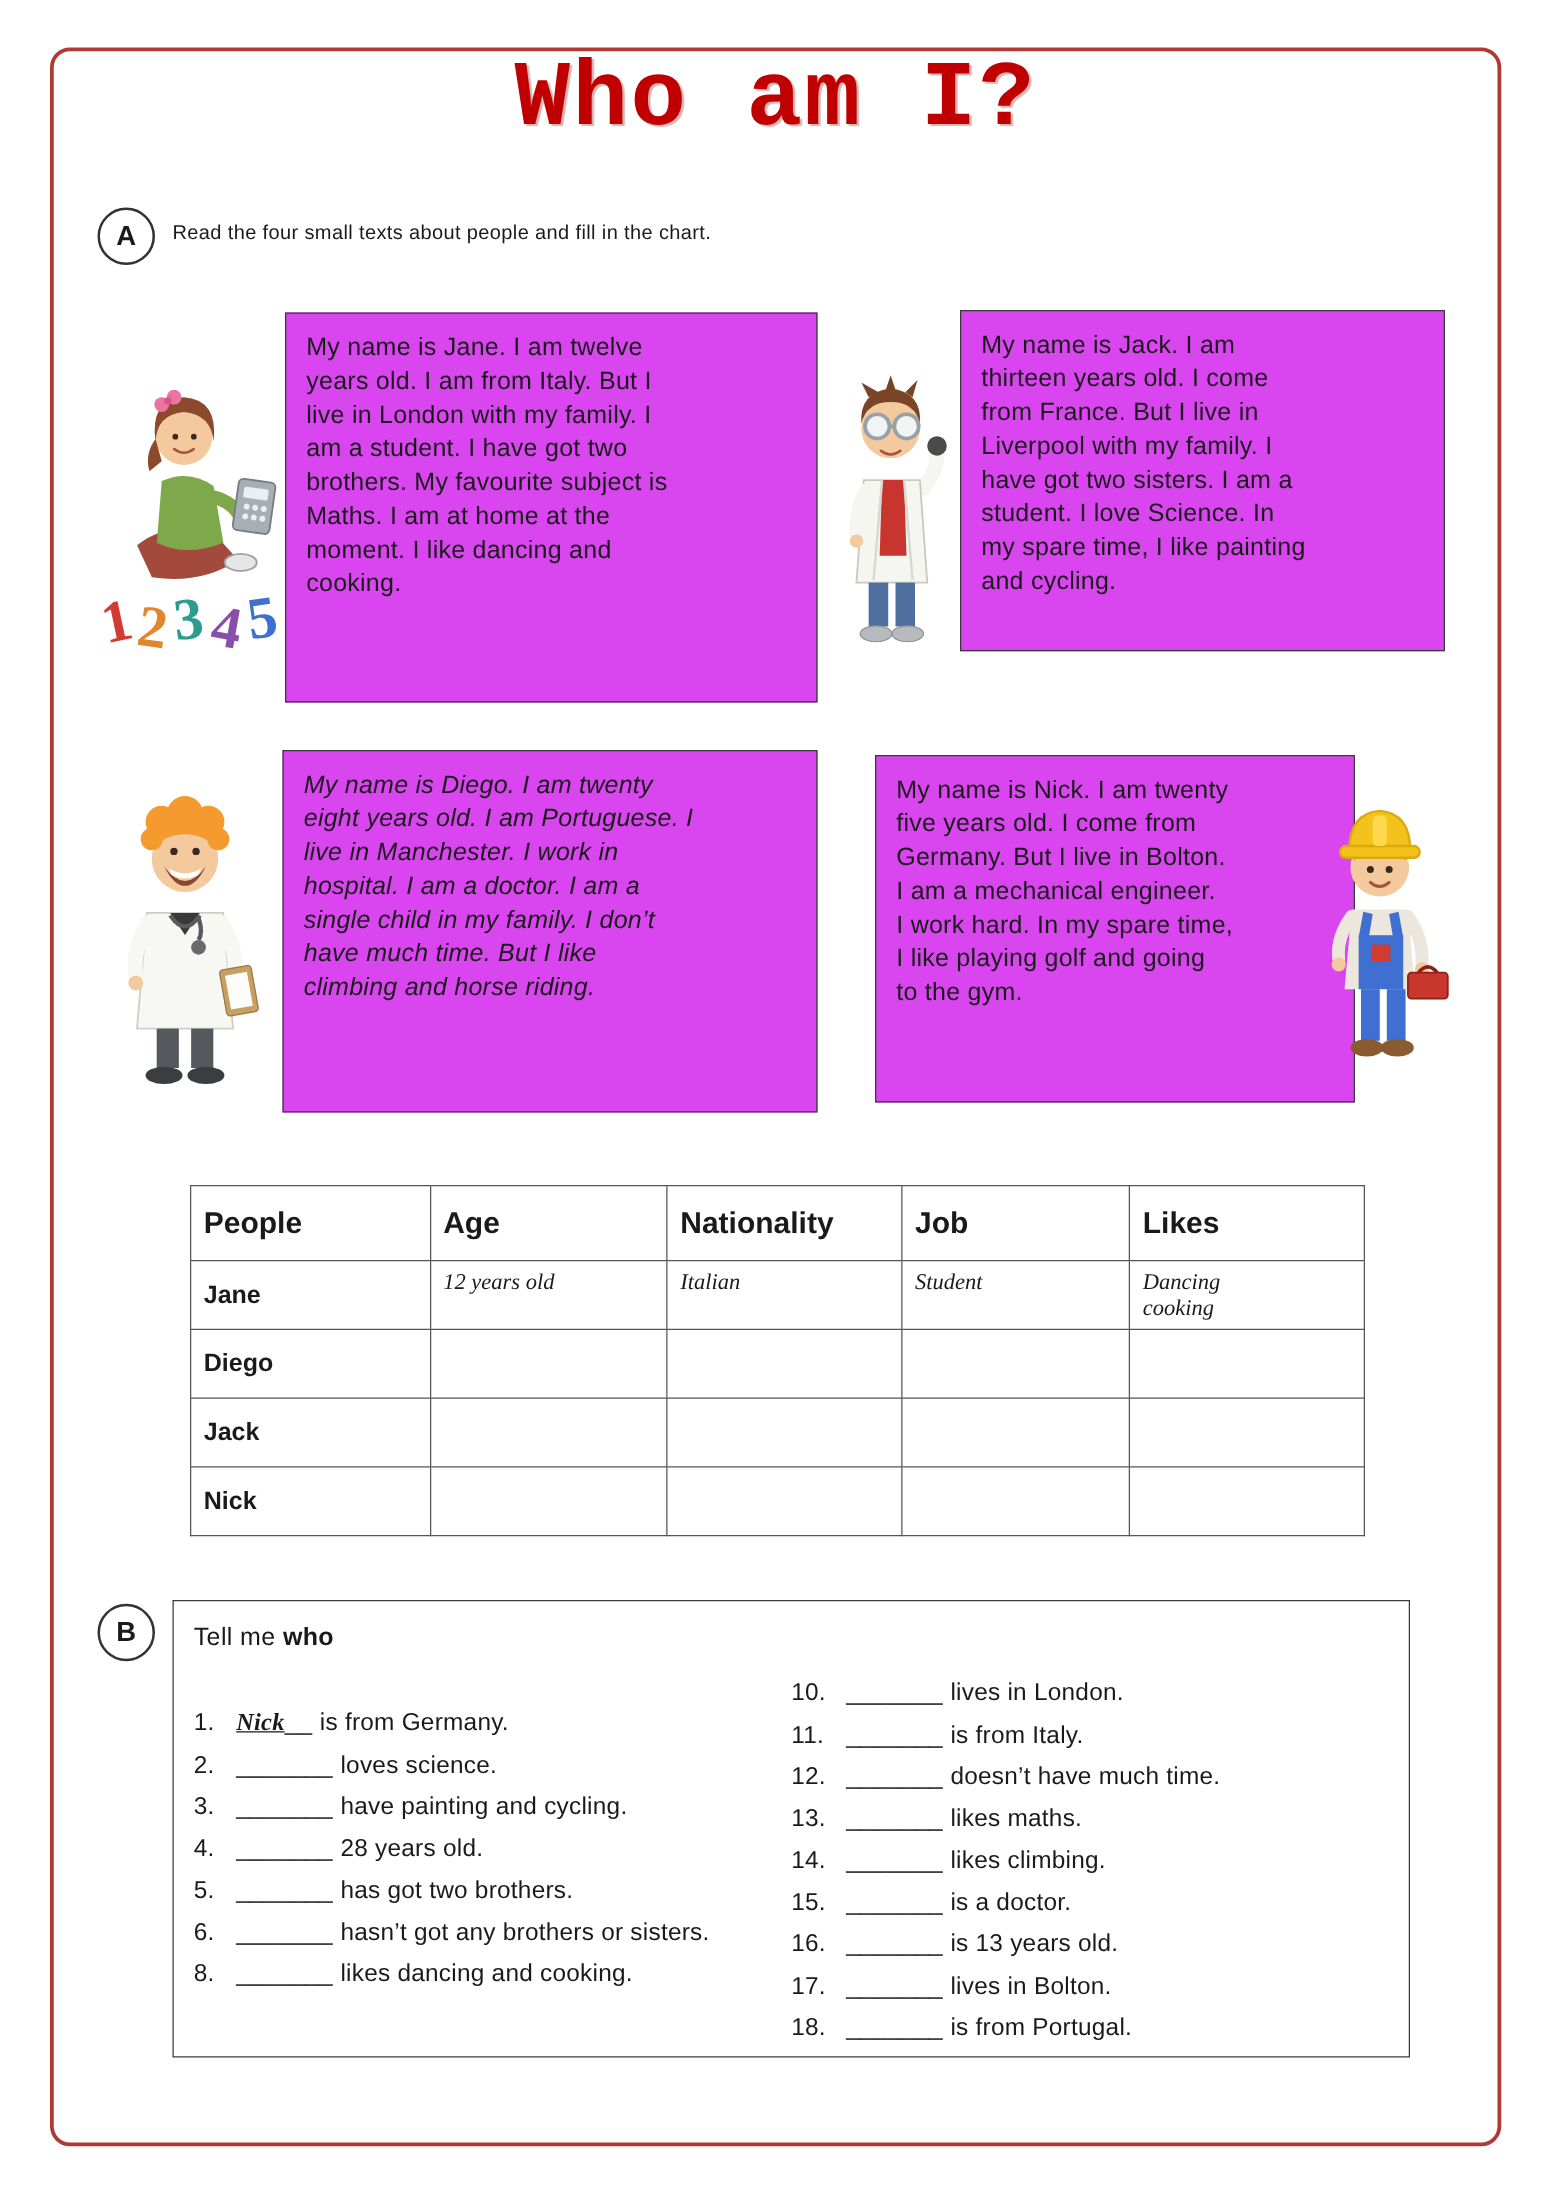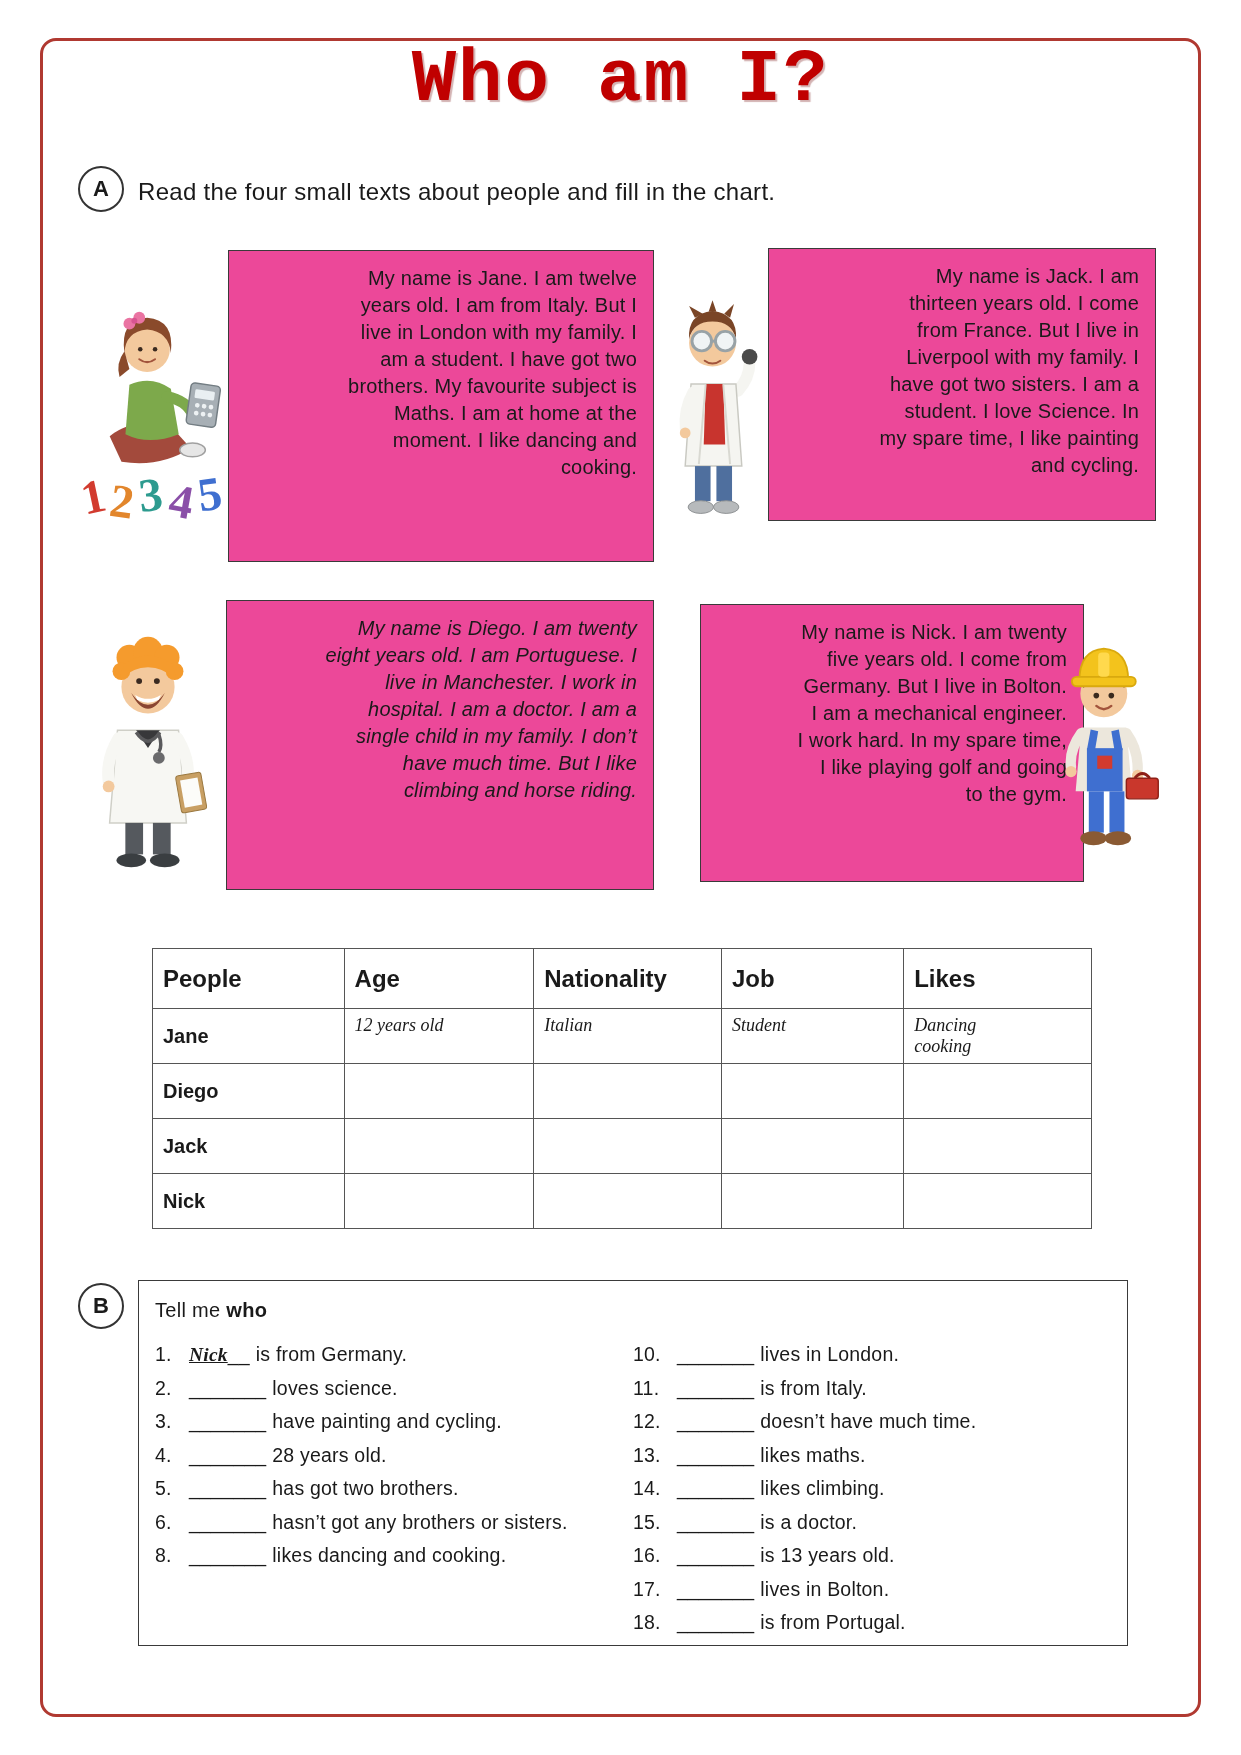--- a/index.html
+++ b/index.html
@@ -13,23 +13,23 @@
            font-family:Liberation Mono, monospace; font-weight:bold; font-size:74px; line-height:1.05;
            color:var(--title-red,#c00000); letter-spacing:2px;
            text-shadow:2px 2px 1px rgba(110,0,0,0.30); }
 
   .badge { position:absolute; width:46px; height:46px; border-radius:50%;
            border:2.5px solid #333; display:flex; align-items:center; justify-content:center;
            font-weight:bold; font-size:22px; background:#fff; }
   .badge-a { left:78px; top:166px; }
   .badge-b { left:78px; top:1283px; }
 
-  .instruction-a { position:absolute; left:138px; top:178px; font-size:24px; letter-spacing:.3px; }
-
-  .card { position:absolute; border:1.5px solid #3a3a3a; background:#ec4899; padding:14px 16px;text-align:right; }
+  .instruction-a { position:absolute; left:138px; top:178px; font-size:16px; letter-spacing:.3px; }
+
+  .card { position:absolute; border:1.5px solid #3a3a3a; background:#d946ef; padding:14px 16px; }
   .card-text { font-size:20px; line-height:27px; letter-spacing:.2px; white-space:pre-line; }
   .card-jane  { left:228px; top:250px; width:426px; height:312px; }
   .card-jack  { left:768px; top:248px; width:388px; height:273px; }
   .card-diego { left:226px; top:600px; width:428px; height:290px;font-style:italic; }
   .card-nick  { left:700px; top:604px; width:384px; height:278px; }
 
   .illus { position:absolute; }
   .illus-jane  { left:80px;  top:298px; width:158px; height:222px; }
   .illus-jack  { left:652px; top:286px; width:122px; height:244px; }
   .illus-diego { left:74px;  top:624px; width:148px; height:256px; }
@@ -44,21 +44,21 @@
   .chart td.row-label { font-size:20px; font-weight:bold; vertical-align:middle; }
   .chart td.answer { font-family:"Liberation Serif", serif; font-style:italic;
                      font-size:18px; vertical-align:top; white-space:pre-line; }
 
   .section-b-box { position:absolute; left:138px; top:1280px; width:990px; height:366px;
                    border:1.5px solid #3a3a3a; padding:18px 18px 0 16px; }
   .tell-me { font-size:20px; letter-spacing:.3px; }
   .tell-me b { font-weight:bold; }
   .b-cols { display:flex; margin-top:16px; }
   .b-col { font-size:19.5px; line-height:33.5px; letter-spacing:.2px; }
-  .b-col-left { width:478px; }
+  .b-col-left { width:478px;margin-top:24px; }
   .b-col-right { flex:1; }
   .b-num { display:inline-block; min-width:34px; }
   .b-col-right .b-num { min-width:44px; }
   .b-answer { font-family:"Liberation Serif", serif; font-style:italic; font-weight:bold;
               text-decoration:underline; }
   .b-text { margin-left:6px; }
 </style>
 </head>
 <body>
 

